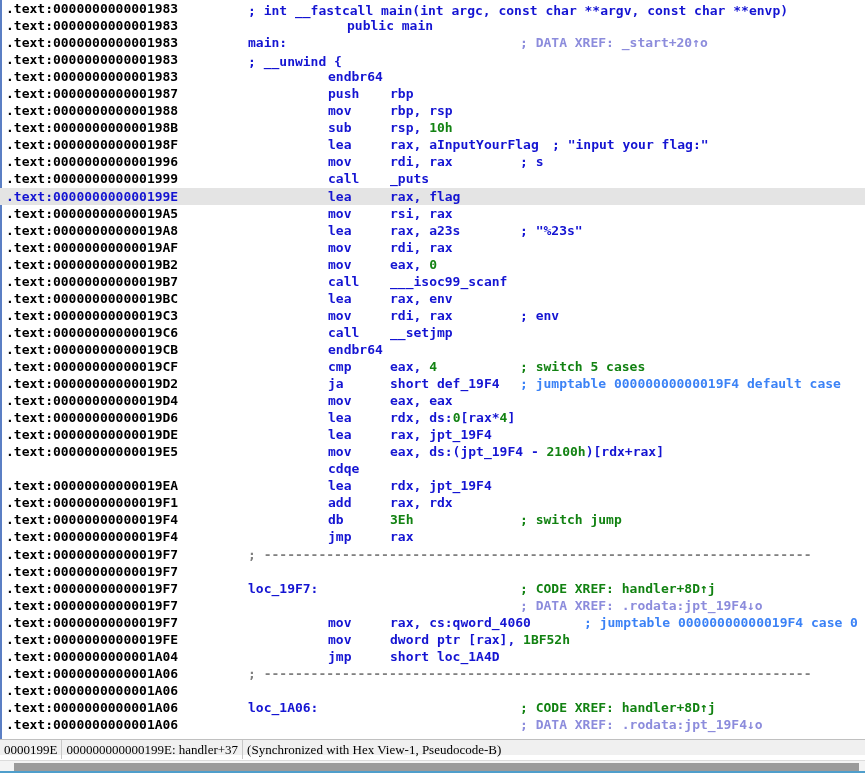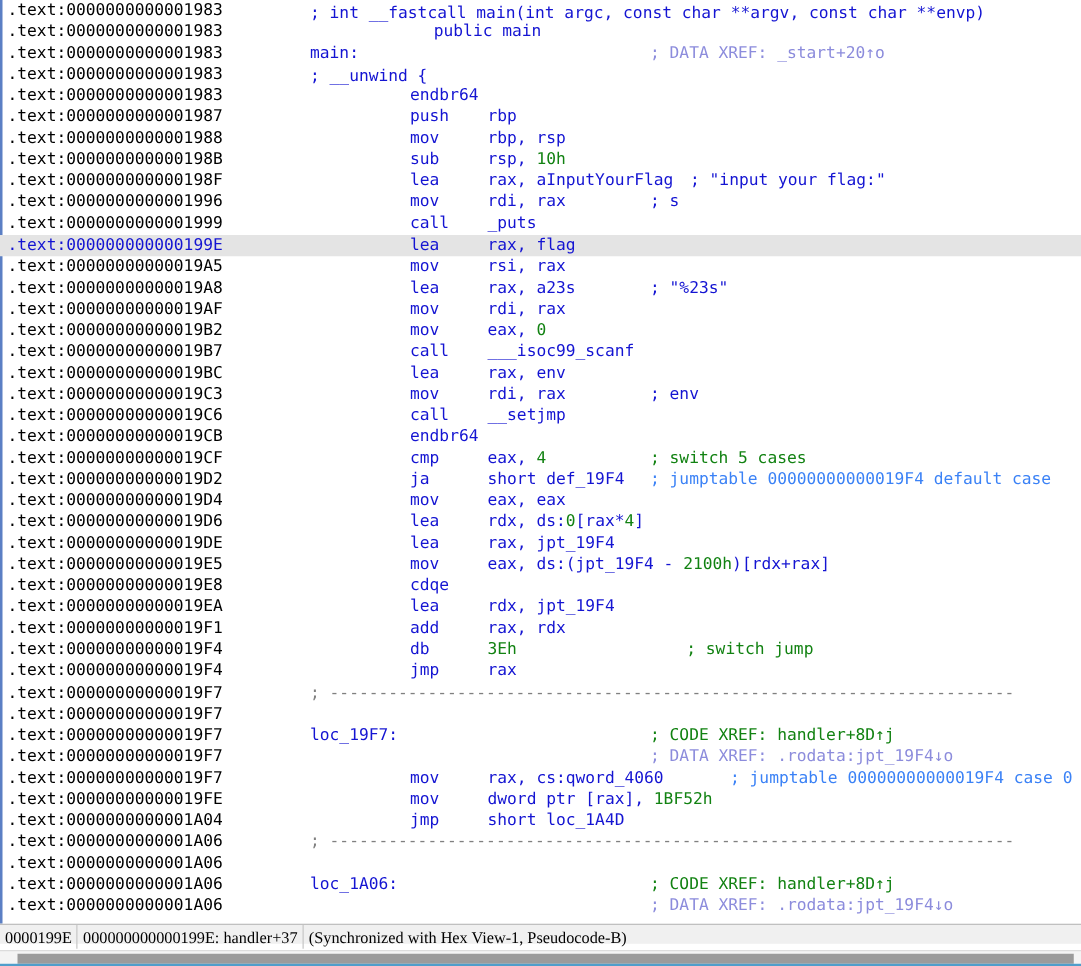--- a/index.html
+++ b/index.html
@@ -42,20 +42,21 @@
     overflow: hidden;
   }
 
   .row {
     position: relative;
     height: 17.05px;
     line-height: 17.05px;
     white-space: pre;
     font-size: 13px;
     letter-spacing: 0px;
+    font-weight: bold;
   }
   .row.hl {
     background: #e4e4e4;
   }
 
   .addr {
     position: absolute;
     left: 6px;
     top: 0;
     color: #000000;
@@ -191,24 +192,24 @@
       <div class="row"><span class="addr">.text:00000000000019BC</span><span class="mnem">lea</span><span class="ops">rax, env</span></div>
       <div class="row"><span class="addr">.text:00000000000019C3</span><span class="mnem">mov</span><span class="ops">rdi, rax</span><span class="cmt" style="left: 520px;">; env</span></div>
       <div class="row"><span class="addr">.text:00000000000019C6</span><span class="mnem">call</span><span class="ops">__setjmp</span></div>
       <div class="row"><span class="addr">.text:00000000000019CB</span><span class="mnem">endbr64</span></div>
       <div class="row"><span class="addr">.text:00000000000019CF</span><span class="mnem">cmp</span><span class="ops">eax, <span class="num">4</span></span><span class="cmt green" style="left: 520px;">; switch 5 cases</span></div>
       <div class="row"><span class="addr">.text:00000000000019D2</span><span class="mnem">ja</span><span class="ops">short def_19F4</span><span class="cmt gray" style="left: 520px;">; jumptable 00000000000019F4 default case</span></div>
       <div class="row"><span class="addr">.text:00000000000019D4</span><span class="mnem">mov</span><span class="ops">eax, eax</span></div>
       <div class="row"><span class="addr">.text:00000000000019D6</span><span class="mnem">lea</span><span class="ops">rdx, ds:<span class="num">0</span>[rax*<span class="num">4</span>]</span></div>
       <div class="row"><span class="addr">.text:00000000000019DE</span><span class="mnem">lea</span><span class="ops">rax, jpt_19F4</span></div>
       <div class="row"><span class="addr">.text:00000000000019E5</span><span class="mnem">mov</span><span class="ops">eax, ds:(jpt_19F4 - <span class="num">2100h</span>)[rdx+rax]</span></div>
-      <div class="row"><span class="addr">.text:00000000000019E8</span><span class="mnem">cdqe</span></div>
+      <div class="row"><span class="mnem">cdqe</span></div>
       <div class="row"><span class="addr">.text:00000000000019EA</span><span class="mnem">lea</span><span class="ops">rdx, jpt_19F4</span></div>
       <div class="row"><span class="addr">.text:00000000000019F1</span><span class="mnem">add</span><span class="ops">rax, rdx</span></div>
-      <div class="row"><span class="addr">.text:00000000000019F4</span><span class="mnem">db</span><span class="ops"><span class="num">3Eh</span></span><span class="cmt green" style="left: 520px; margin-left: 29px;">; switch jump</span></div>
+      <div class="row"><span class="addr">.text:00000000000019F4</span><span class="mnem">db</span><span class="ops"><span class="num">3Eh</span></span><span class="cmt green" style="left: 520px;">; switch jump</span></div>
       <div class="row"><span class="addr">.text:00000000000019F4</span><span class="mnem">jmp</span><span class="ops">rax</span></div>
       <div class="row"><span class="addr">.text:00000000000019F7</span><span class="sep">; ----------------------------------------------------------------------</span></div>
       <div class="row"><span class="addr">.text:00000000000019F7</span></div>
       <div class="row"><span class="addr">.text:00000000000019F7</span><span class="lbl fn">loc_19F7:</span><span class="cmt green" style="left: 520px;">; CODE XREF: handler+8D↑j</span></div>
       <div class="row"><span class="addr">.text:00000000000019F7</span><span class="cmt lilac" style="left: 520px;">; DATA XREF: .rodata:jpt_19F4↓o</span></div>
       <div class="row"><span class="addr">.text:00000000000019F7</span><span class="mnem">mov</span><span class="ops">rax, cs:qword_4060</span><span class="cmt gray" style="left: 560px; margin-left: 24px;">; jumptable 00000000000019F4 case 0</span></div>
       <div class="row"><span class="addr">.text:00000000000019FE</span><span class="mnem">mov</span><span class="ops">dword ptr [rax], <span class="num">1BF52h</span></span></div>
       <div class="row"><span class="addr">.text:0000000000001A04</span><span class="mnem">jmp</span><span class="ops">short loc_1A4D</span></div>
       <div class="row"><span class="addr">.text:0000000000001A06</span><span class="sep">; ----------------------------------------------------------------------</span></div>
       <div class="row"><span class="addr">.text:0000000000001A06</span></div>

